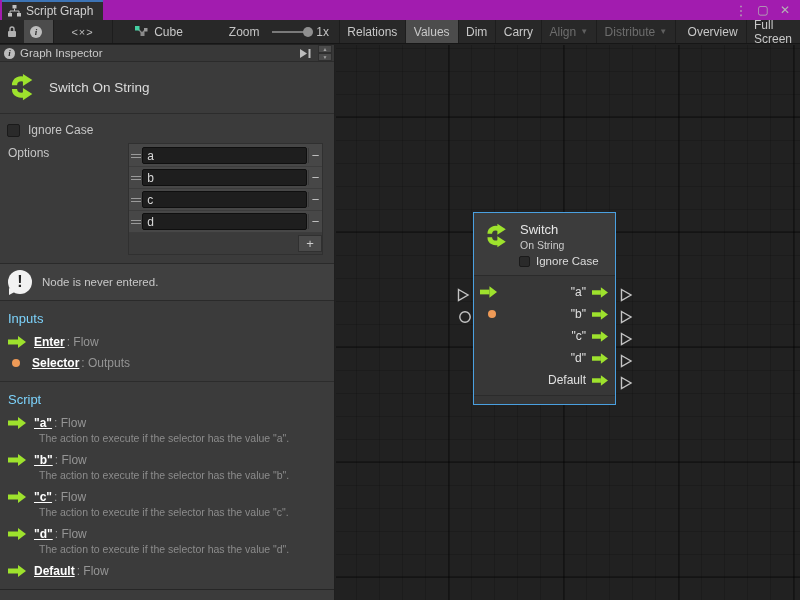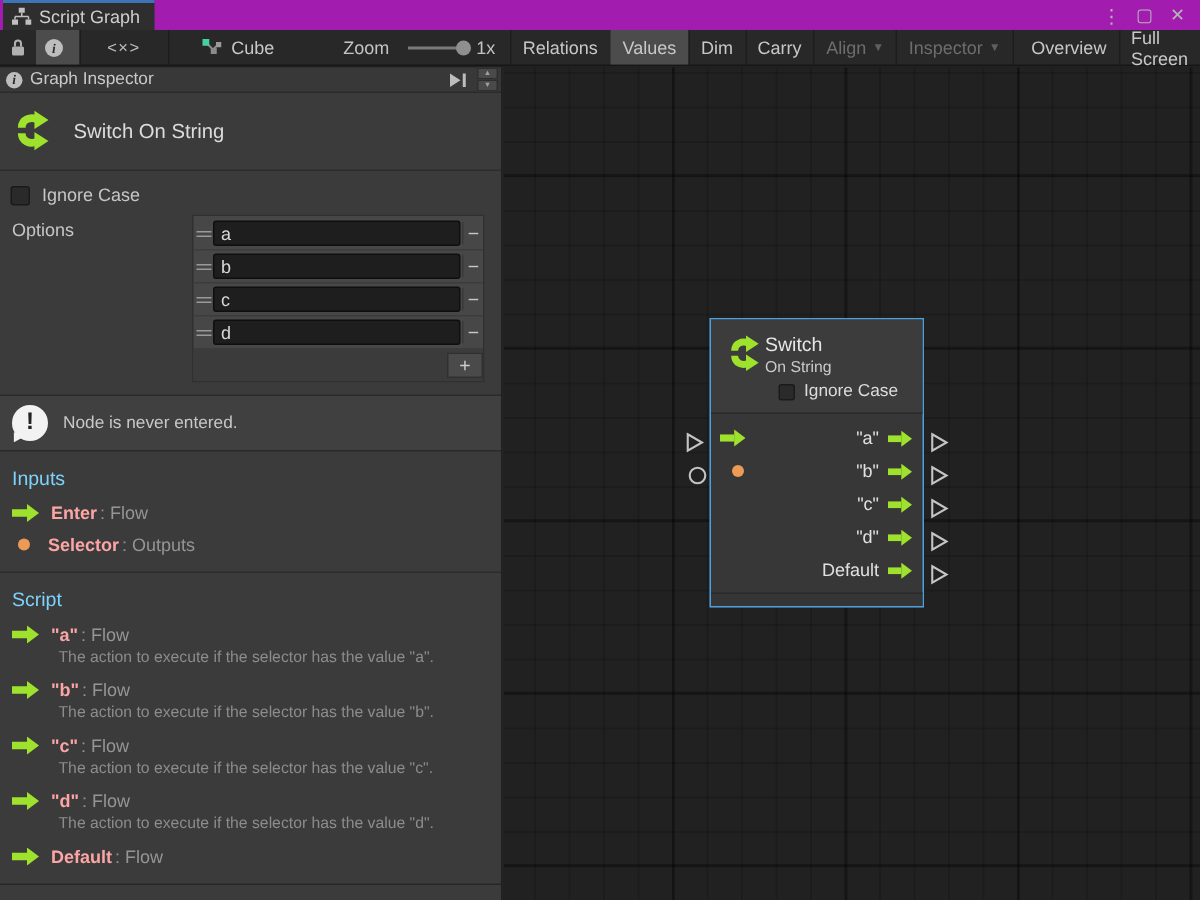--- a/index.html
+++ b/index.html
@@ -83,21 +83,21 @@
   .warn-icon .bubble { position:absolute; inset:0; background:#f2f2f2; border-radius:50%; }
   .warn-icon .tail { position:absolute; left:1px; bottom:-1px; width:7px; height:7px;
     background:#f2f2f2; clip-path:polygon(0 100%, 0 0, 100% 45%); }
   .warn-icon .mark { position:absolute; inset:0; display:flex; align-items:center; justify-content:center;
     color:#222; font-weight:bold; font-size:16px; }
   .warn-text { color:#c8c8c8; font-size:11.5px; }
 
   .section-header { padding:10px 8px 4px 8px; color:#7dd3fc; font-size:13px; }
   .io-row { padding:5px 8px 2px 8px; }
   .io-line { display:flex; align-items:center; gap:8px; }
-  .io-name { color:#fca5a5; font-weight:bold; }
+  .io-name { color:#ffffff; font-weight:bold;text-decoration:underline; }
   .io-type { color:#959595; margin-left:2px; }
   .io-desc { color:#8c8c8c; font-size:10.5px; padding:2px 0 2px 31px; }
   .dot { width:8px; height:8px; border-radius:50%; background:#ee9a57; margin:0 4px; }
   .arrow-svg { flex:0 0 auto; }
 
   .insp-bottom-sep { margin-top:9px; height:1px; background:#262626; }
 
   
   .canvas { position:absolute; left:336px; top:45px; width:464px; height:555px;
     background-color:#212121;
@@ -107,21 +107,21 @@
       linear-gradient(90deg, rgba(0,0,0,0.15) 0 1px, transparent 1px),
       linear-gradient(rgba(0,0,0,0.15) 0 1px, transparent 1px);
     background-size:115px 100%, 100% 115px, 23px 100%, 100% 23px;
     background-position:112px 0, 0 71px, 20px 0, 0 3px;
   }
 
   
   .node { position:absolute; left:137px; top:167px; width:143px; height:193px;
     border:1px solid #4aa0e0; background:#373737; display:flex; flex-direction:column; }
   .node-header { background:#3c3c3c; padding:9px 6px 4px 9px; }
-  .node-title-line { display:flex; align-items:flex-start; }
+  .node-title-line { display:flex; align-items:flex-start; gap:10px; }
   .node-titles .t1 { color:#e6e6e6; font-size:13px; }
   .node-titles .t2 { color:#cbcbcb; font-size:10.5px; margin-top:2px; }
   .node-ignore { display:flex; align-items:center; gap:6px; margin:4px 0 4px 36px; }
   .node-ignore .checkbox { width:11px; height:11px; }
   .node-ignore .lbl { color:#dcdcdc; font-size:11.5px; }
   .node-body { flex:1; border-top:1px solid #2b2b2b; position:relative; padding-top:5px; }
   .port-row { height:22px; display:flex; align-items:center; justify-content:flex-end; padding-right:7px; gap:6px; }
   .port-label { color:#e0e0e0; font-size:12px; }
   .inport { position:absolute; left:6px; }
   .node-footer { height:9px; background:#353535; border-top:1px solid #2b2b2b; }
@@ -216,21 +216,21 @@
     <div class="tbtn">
         <span>Carry</span>
       </div>
     <div class="tb-divider"></div>
     <div class="tbtn disabled">
       <span>Align</span>
         <span class="caret">▼</span>
     </div>
     <div class="tb-divider"></div>
     <div class="tbtn disabled">
-      <span>Inspector</span>
+      <span>Distribute</span>
         <span class="caret">▼</span>
     </div>
     <div class="tb-divider"></div>
     <div class="tbtn" style="margin-left:4px;">
         <span>Overview</span>
       </div>
     <div class="tb-divider"></div>
     <div class="tbtn">
         <span>Full Screen</span>
       </div>

